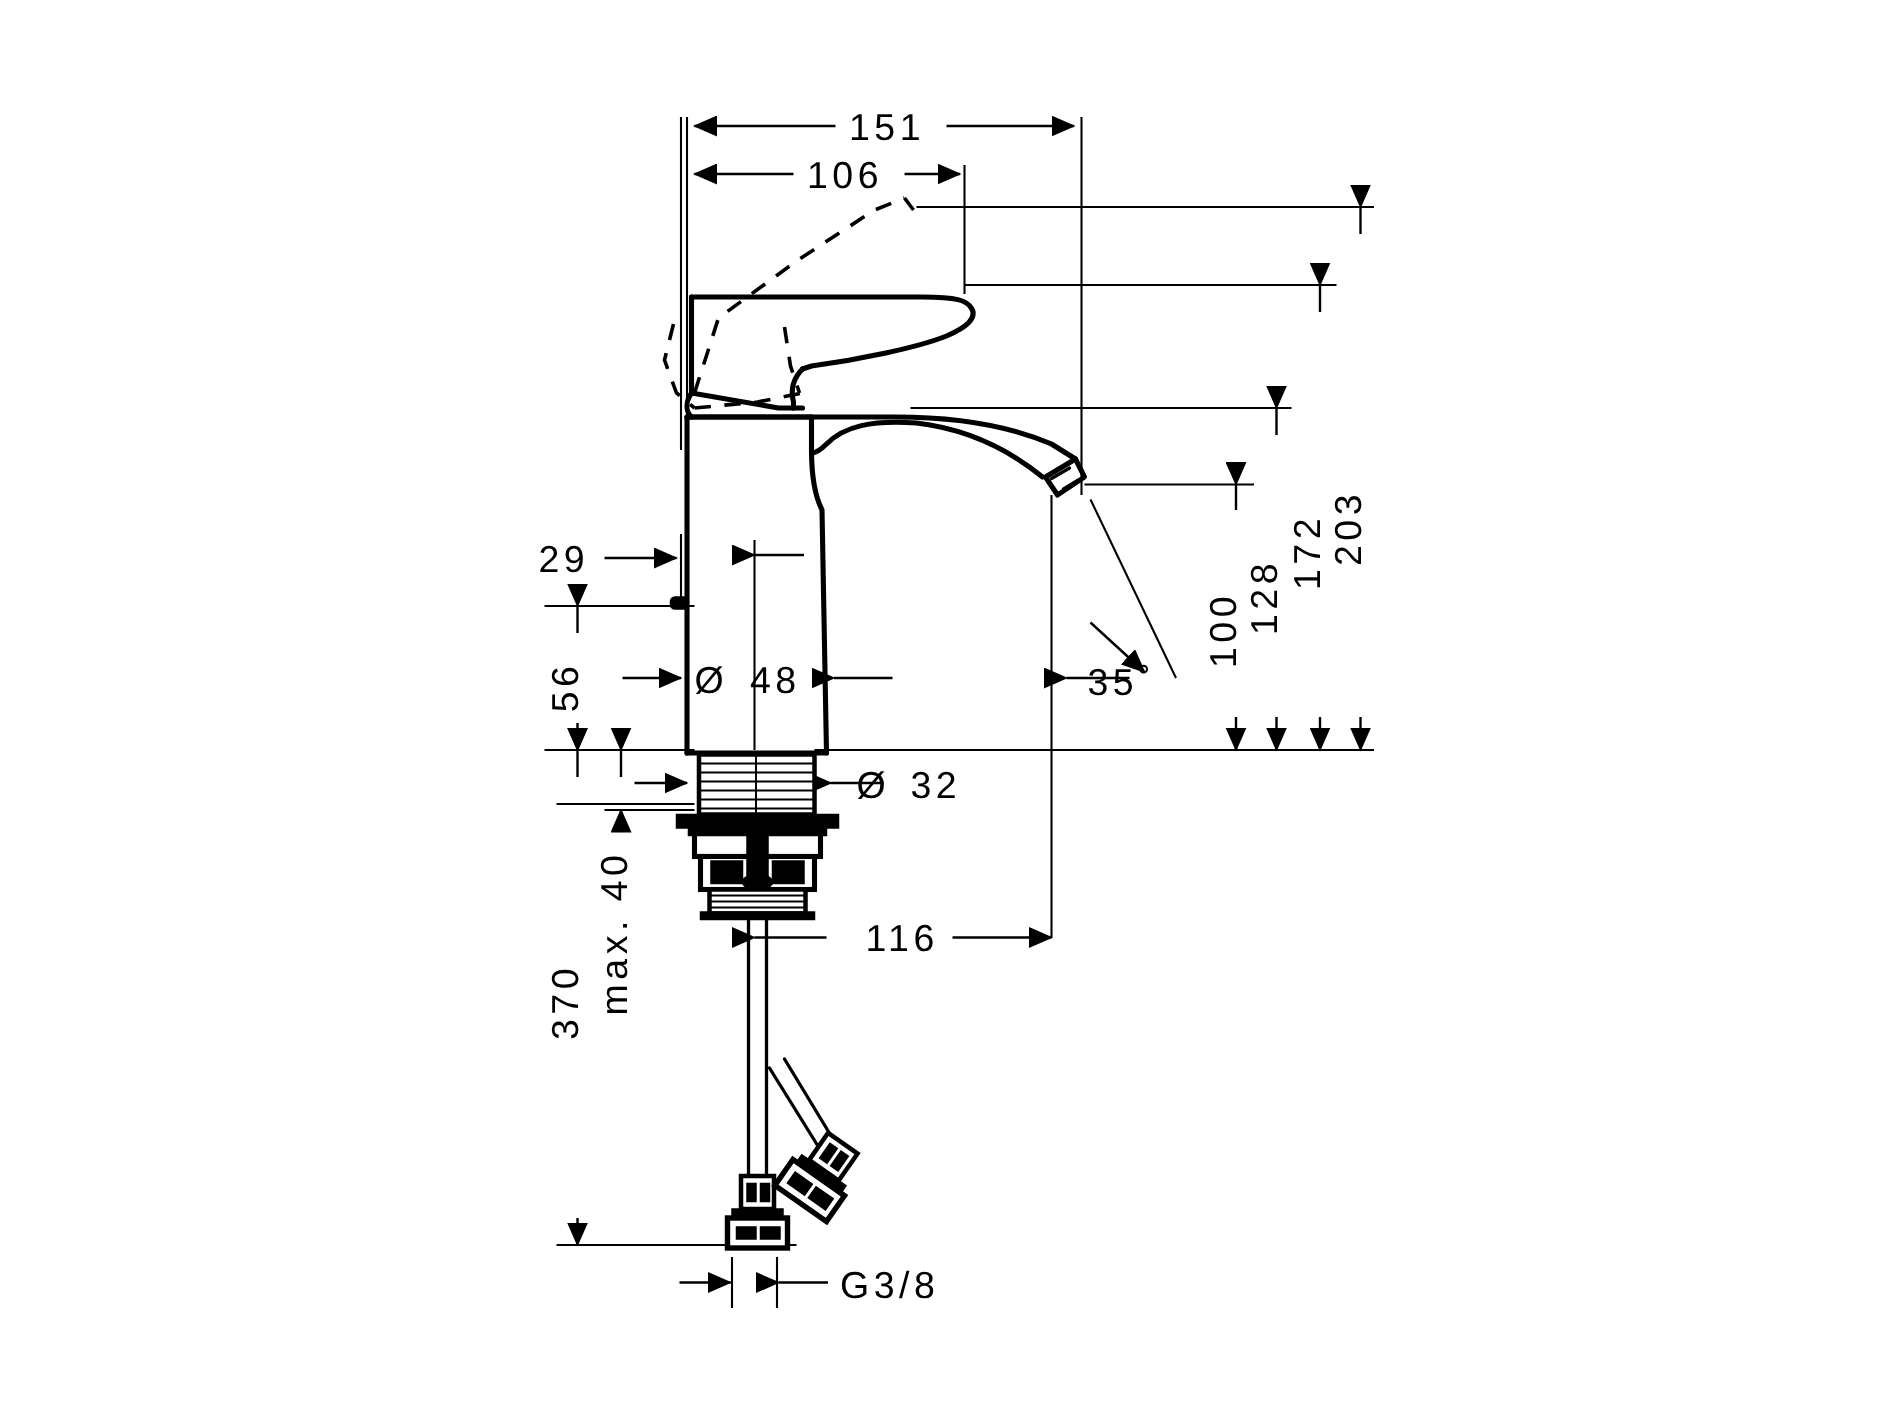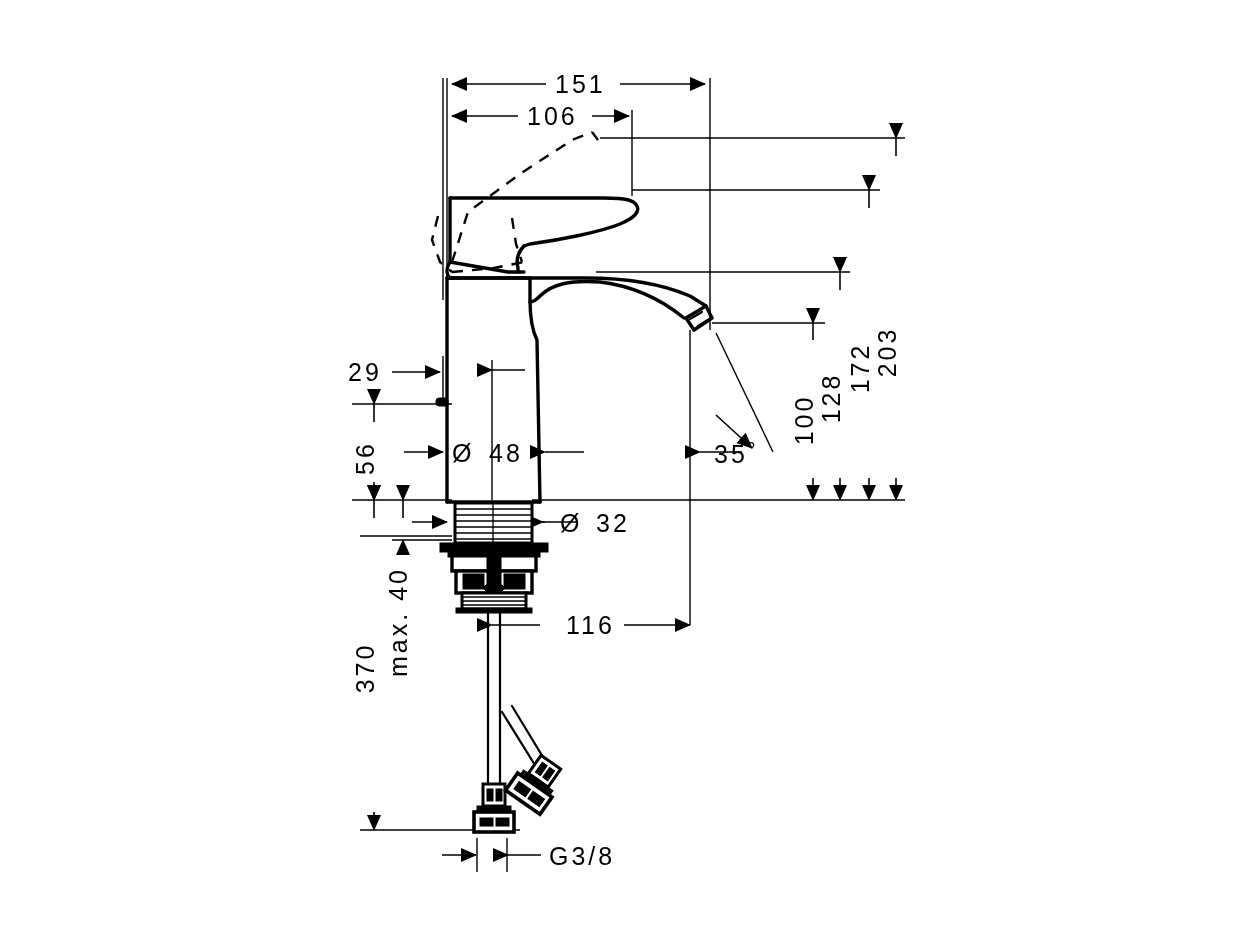--- a/index.html
+++ b/index.html
@@ -9,20 +9,21 @@
   }
   body {
     font-family: "Liberation Sans", sans-serif;
   }
   #drawing-root {
     position: relative;
     width: 1014px;
     height: 943px;
     background: #ffffff;
     overflow: hidden;
+    padding-left: 11px;
   }
   svg.tech-drawing {
     display: block;
     width: 1258px;
     height: 943px;
   }
   .dim-text {
     font-family: "Liberation Sans", sans-serif;
     font-size: 25px;
     letter-spacing: 3px;

